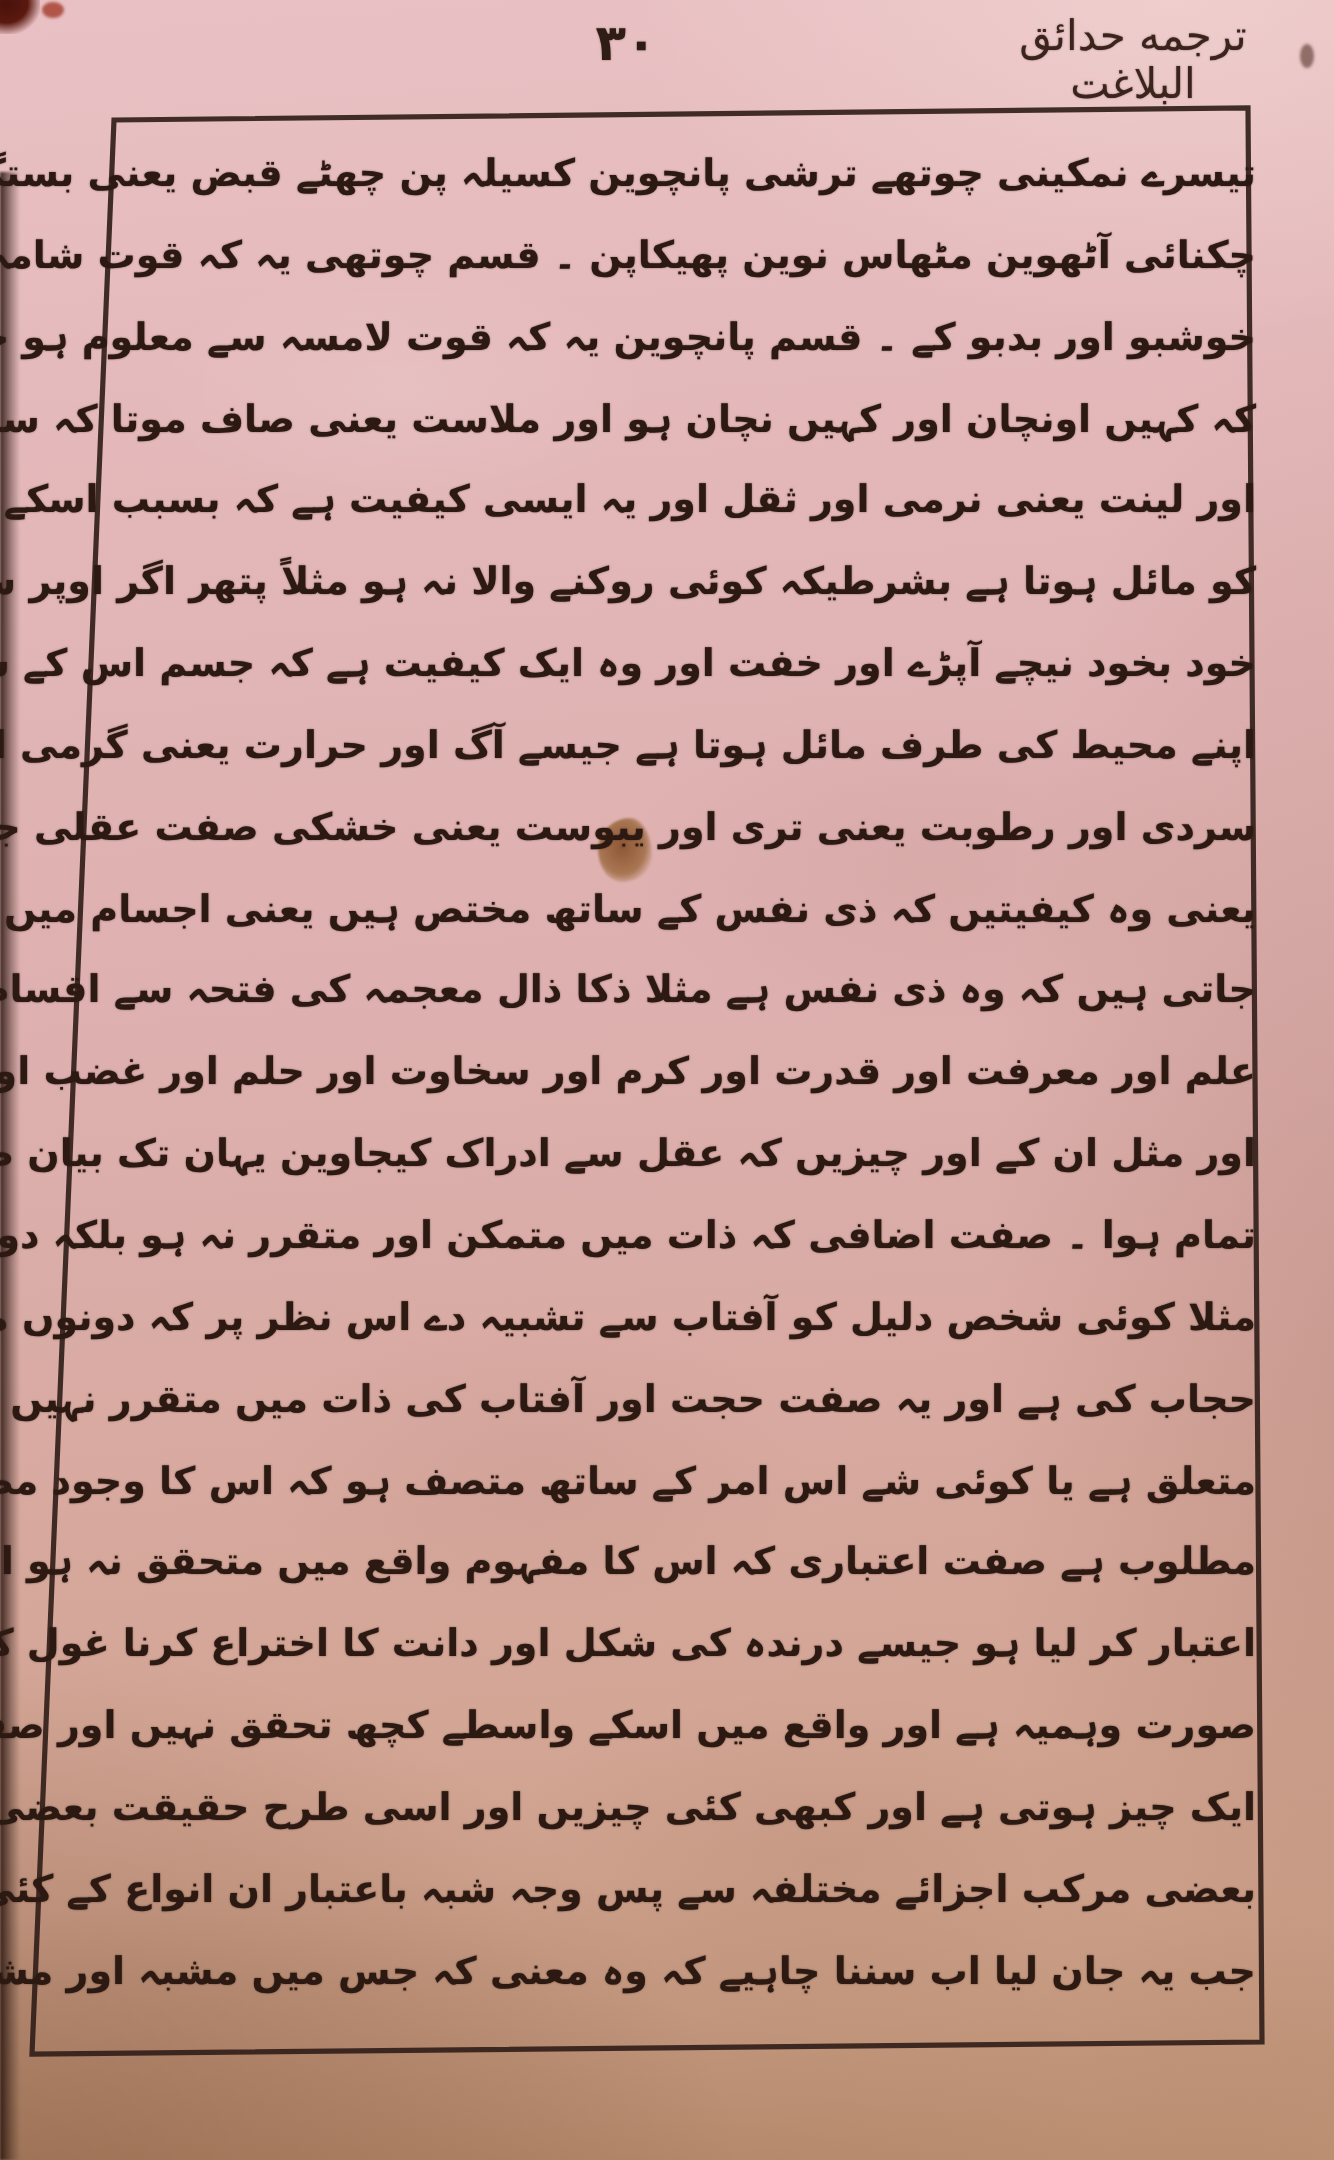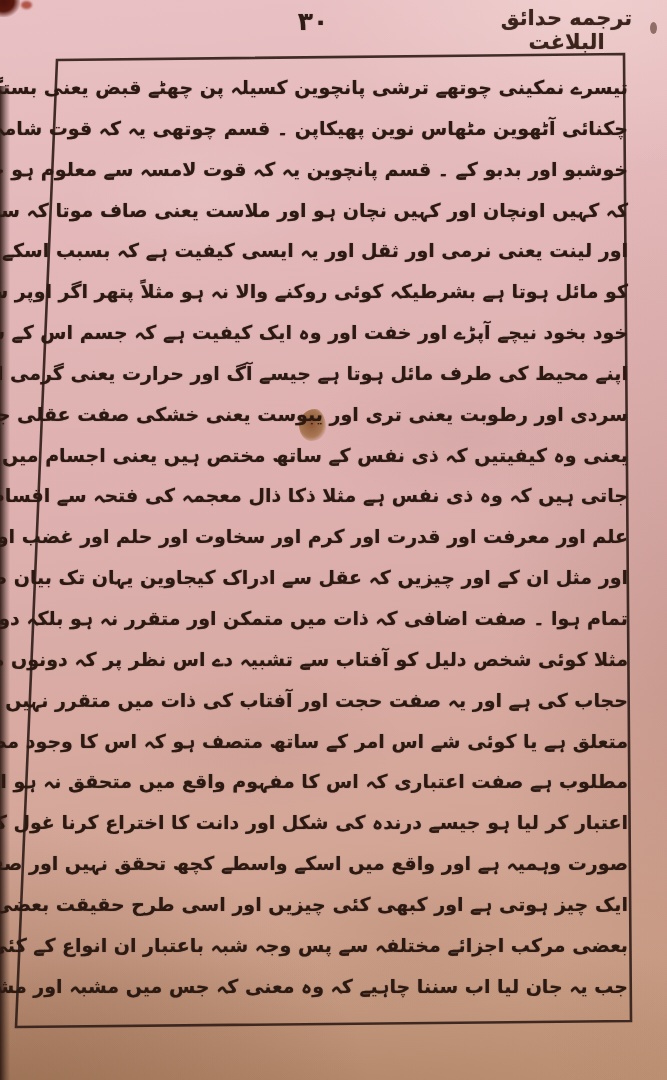--- a/index.html
+++ b/index.html
@@ -47,21 +47,21 @@
     position:absolute;left:299px;top:409px;width:27px;height:32px;
     background:radial-gradient(ellipse at 45% 45%, #8a5230 0%, #a6744e 55%, rgba(166,116,78,0) 78%);
     border-radius:60% 40% 55% 45%/50% 60% 40% 50%;
     filter:blur(0.5px);opacity:0.95;
   }
   .frame-svg{position:absolute;left:0;top:0;pointer-events:none;}
   .running-head{position:absolute;left:0;top:0;width:100%;height:52px;}
   .book-title{
     position:absolute;right:18px;top:6px;width:165px;
     direction:rtl;text-align:center;
-    font-size:21px;font-weight:700;color:#3b241b;
+    font-size:21px;font-weight:400;color:#3b241b;
     text-shadow:0 0 1px rgba(59,36,27,0.5);
   }
   .page-number{
     position:absolute;left:288px;top:7px;width:50px;
     text-align:center;font-size:25px;font-weight:700;color:#2f1c14;
     text-shadow:0 0 1px rgba(47,28,20,0.5);
   }
   .text-block{
     position:absolute;left:36px;top:67px;width:592px;
     direction:rtl;

